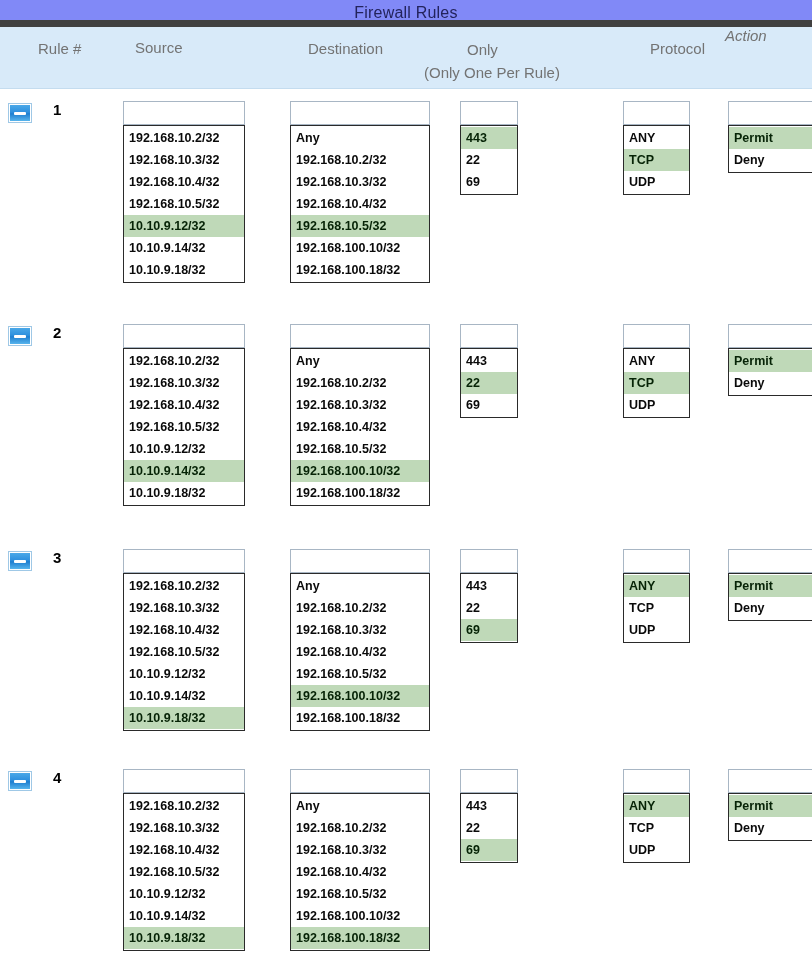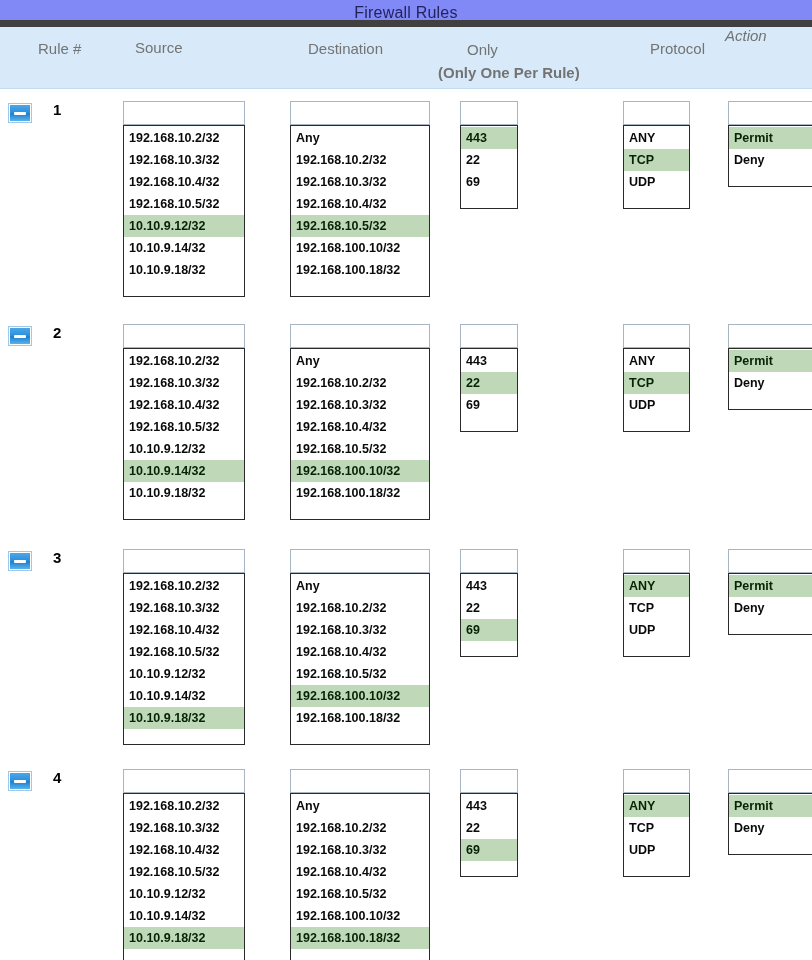--- a/index.html
+++ b/index.html
@@ -52,21 +52,21 @@
   .col-header .hdr {
     position: absolute;
     font-size: 15px;
     color: #737373;
     white-space: nowrap;
   }
   .hdr-rule      { left: 38px;  top: 13px; }
   .hdr-source    { left: 135px; top: 12px; }
   .hdr-dest      { left: 308px; top: 13px; }
   .hdr-port      { left: 467px; top: 14px; }
-  .hdr-port-sub  { left: 438px; top: 37px; font-size: 11.5px; font-weight: bold; }
+  .hdr-port-sub  { left: 424px; top: 37px; font-size: 11.5px; font-weight: normal; }
   .hdr-proto     { left: 650px; top: 13px; }
   .hdr-action    { left: 725px; top: 0; font-style: italic; }
 
   
   .rule-row {
     position: absolute;
     left: 0;
     width: 812px;
   }
   .rule-row[data-row="0"] { top: 95px;  height: 205px; }
@@ -114,21 +114,21 @@
     position: relative;
     height: 24px;
     background: #ffffff;
     border: 1px solid #a8b6c4;
     box-sizing: border-box;
   }
   .dd-list {
     background: #ffffff;
     border: 1.5px solid #2a2a2a;
     box-sizing: border-box;
-    padding: 1px 0 15px 0;
+    padding: 1px 0 1px 0;
   }
   .dd-opt {
     font-size: 12.5px;
     font-weight: bold;
     color: #0a0a0a;
     line-height: 22px;
     height: 22px;
     padding-left: 5px;
     white-space: nowrap;
     box-sizing: border-box;

